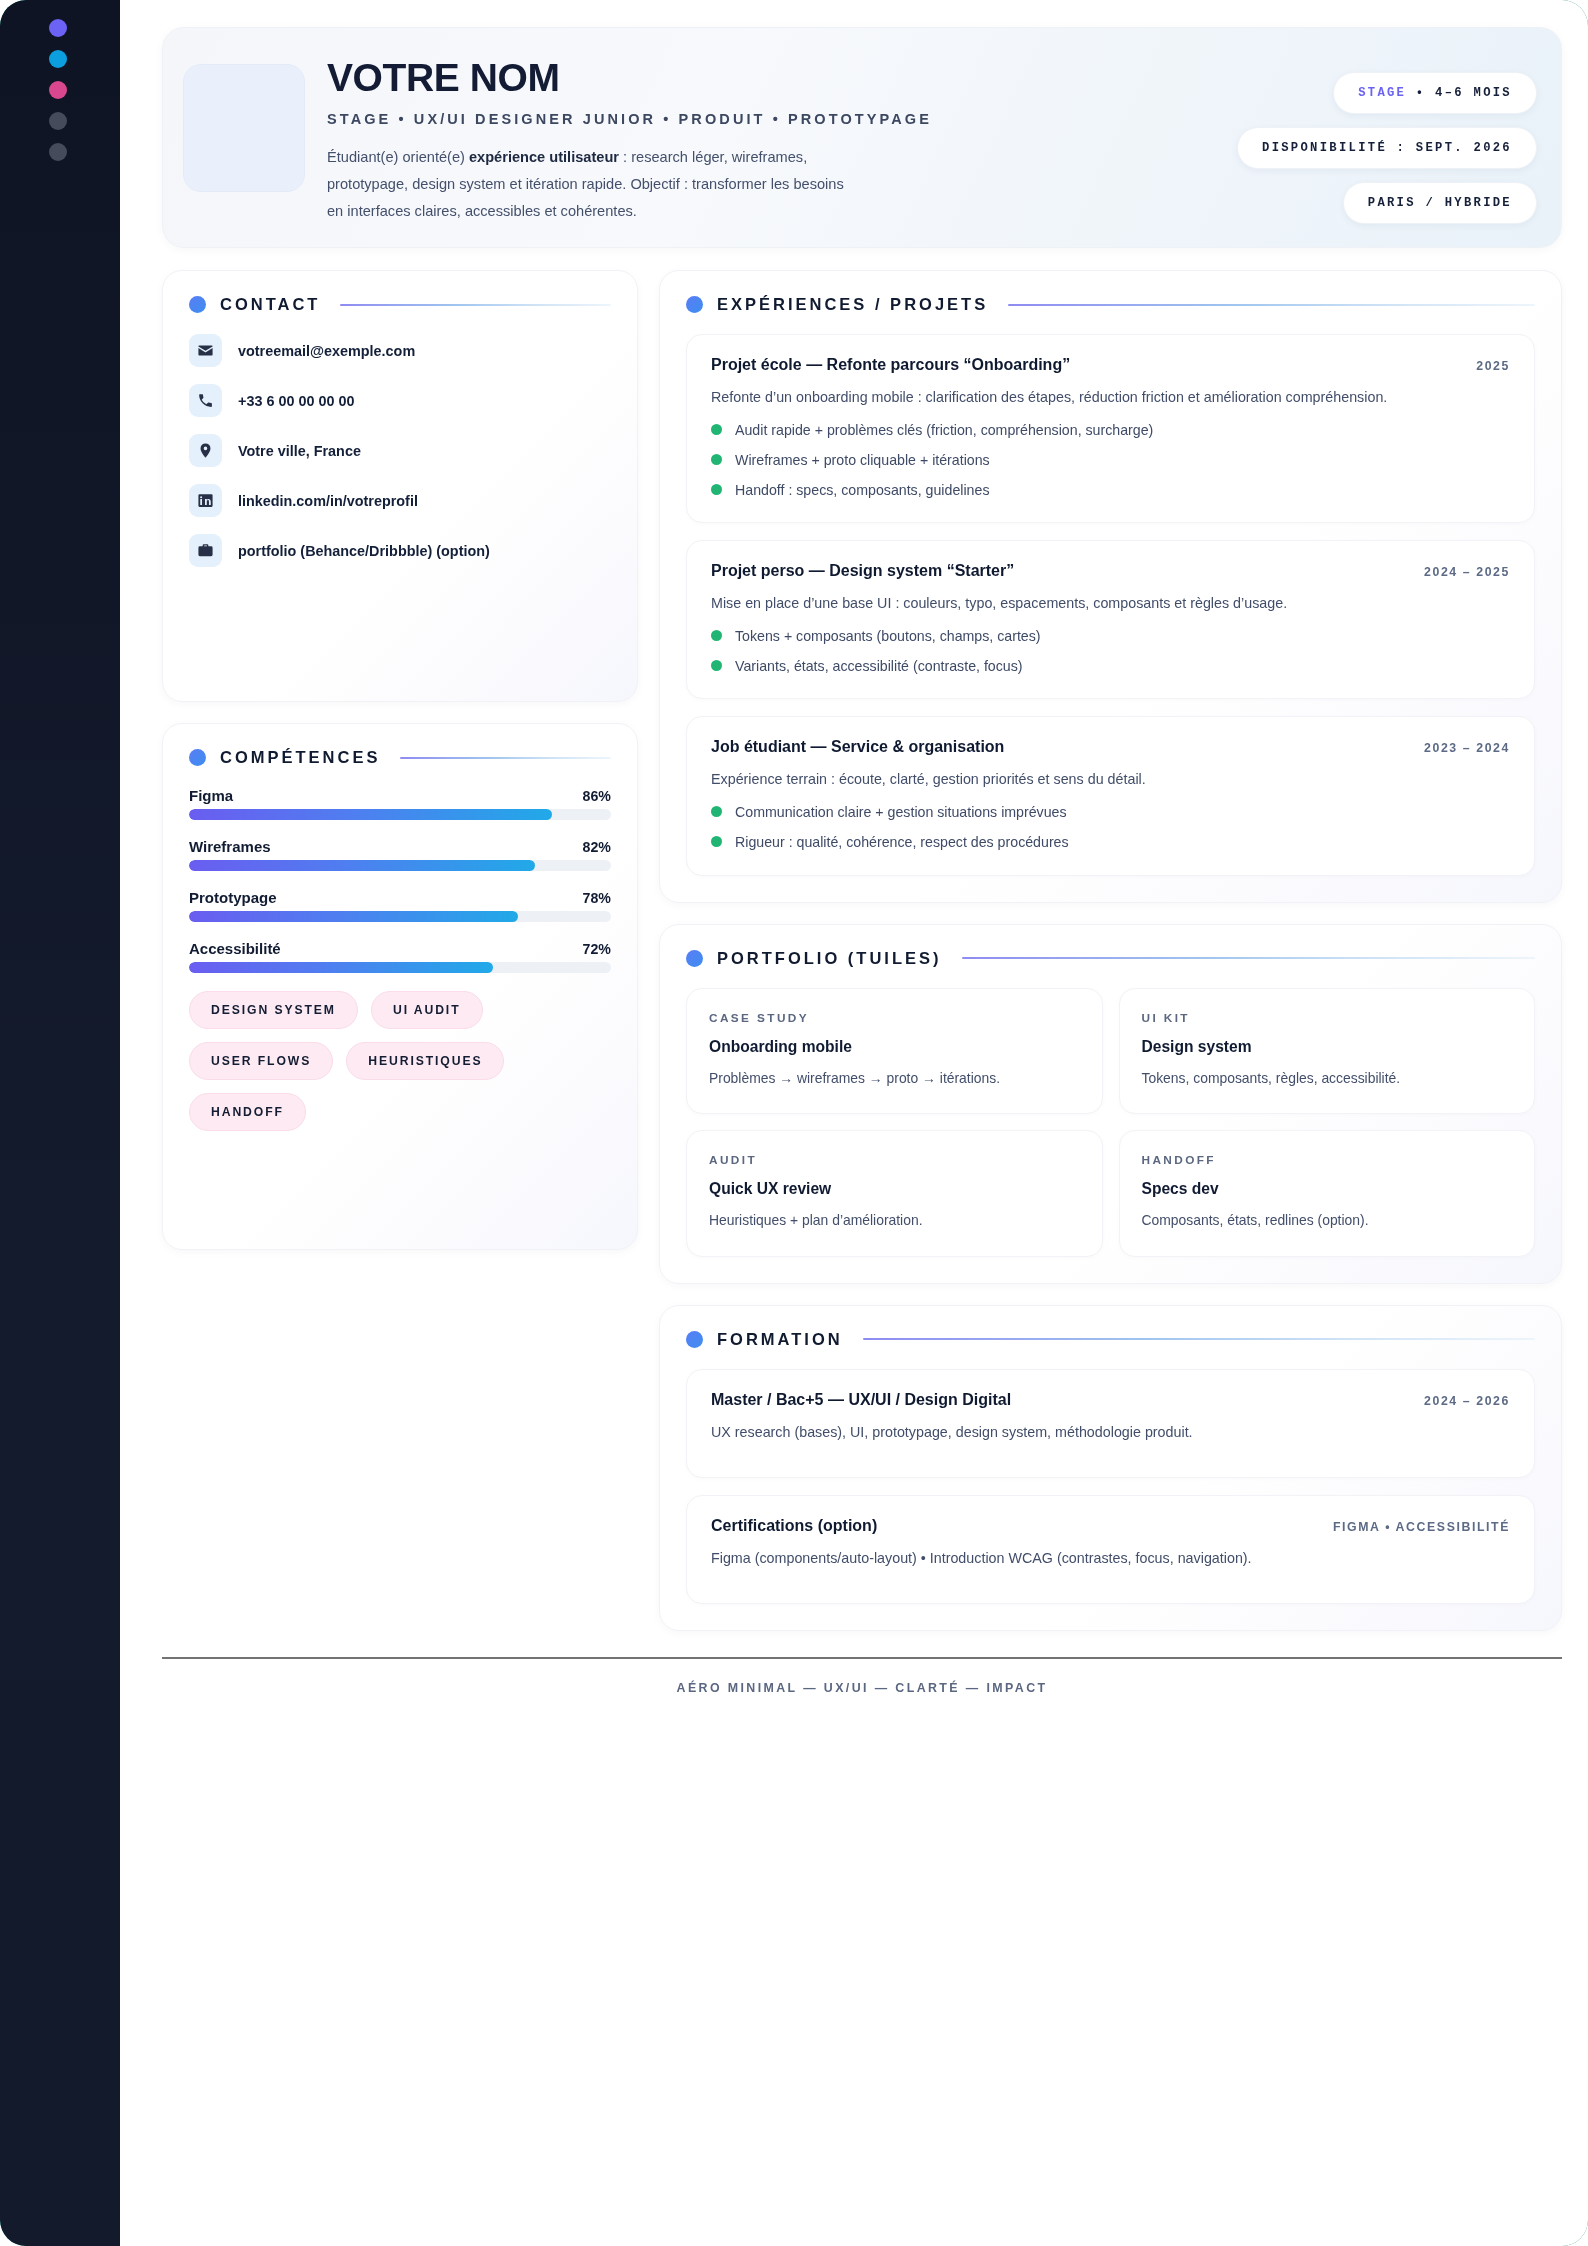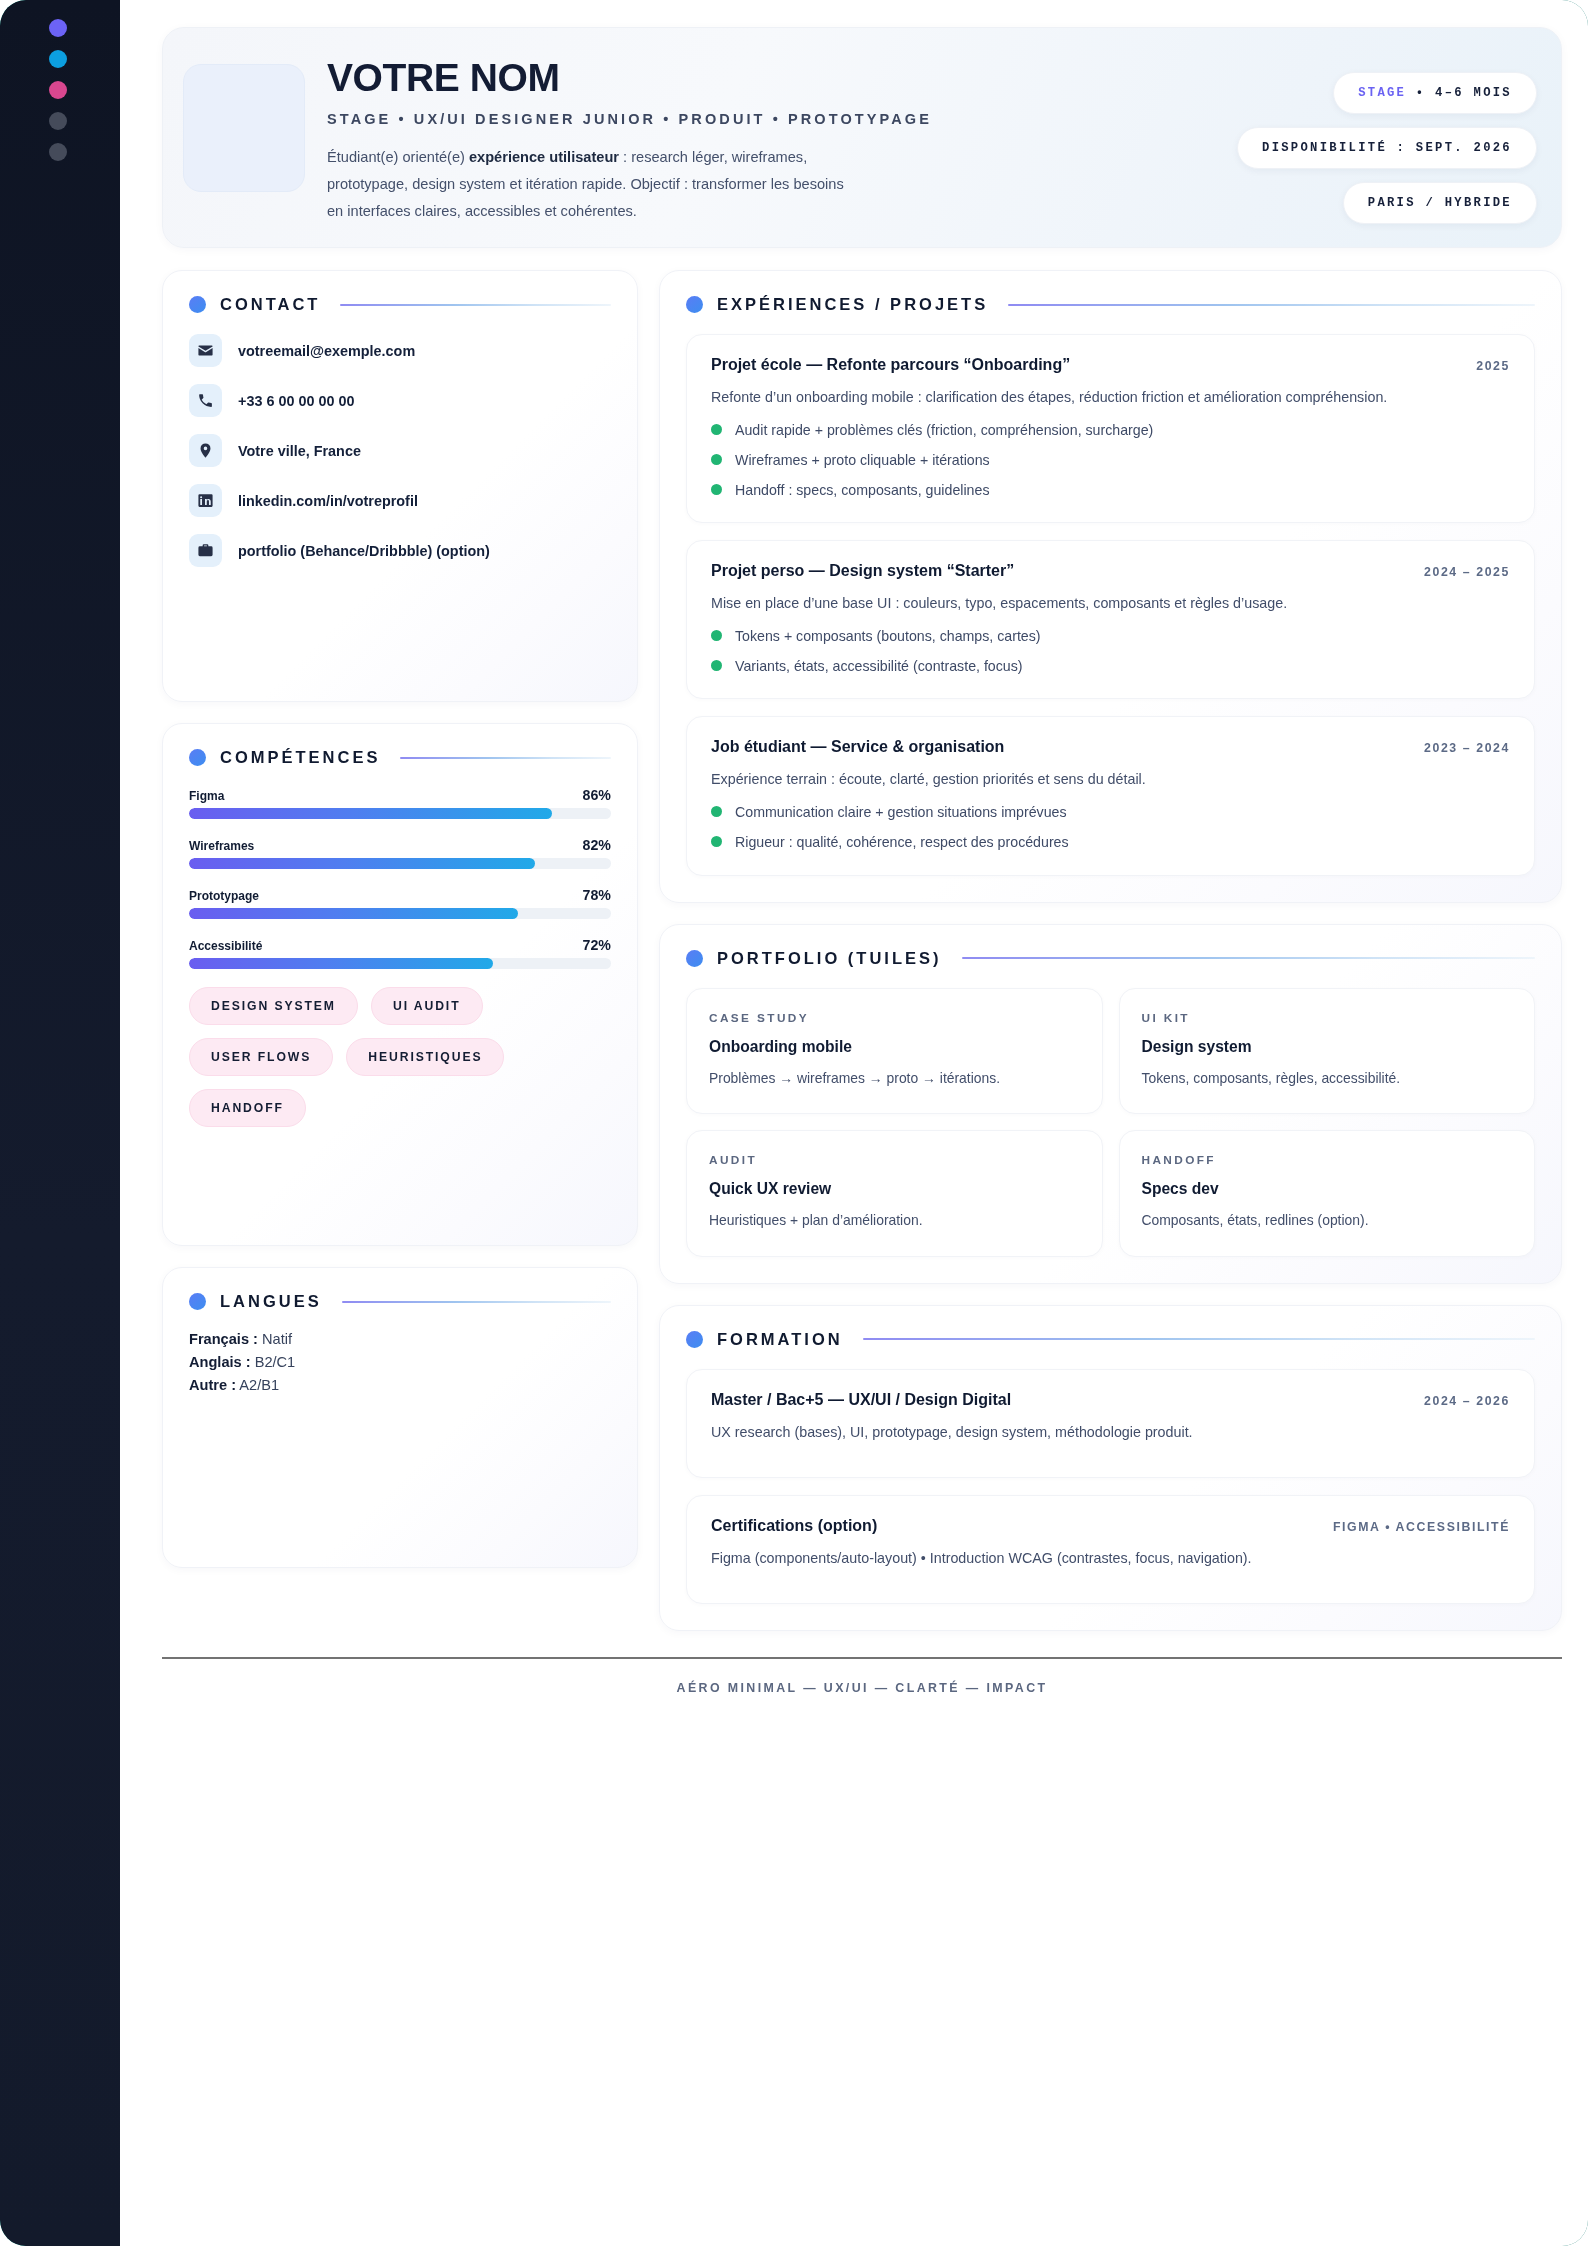--- a/index.html
+++ b/index.html
@@ -164,21 +164,21 @@
   .contact-ico svg { width: 17px; height: 17px; fill: #273047; }
   .contact-txt { font-size: 14.4px; font-weight: 700; color: #14203a; }
   .contact-pad { height: 108px; }
 
   
   .skill { margin-bottom: 18px; }
   .skill-top {
     display: flex; justify-content: space-between; align-items: baseline;
     margin-bottom: 5px;
   }
-  .skill-name { font-size: 12px; font-weight: 800; color: #111c33; }
+  .skill-name { font-size: 15px; font-weight: 800; color: #111c33; }
   .skill-val  { font-size: 14.2px; font-weight: 800; color: #111c33; }
   .skill-track {
     height: 11px; border-radius: 999px;
     background: #edf1f6;
     overflow: hidden;
   }
   .skill-fill {
     height: 100%; border-radius: 999px;
     background: linear-gradient(90deg, #6a5df0 0%, #4f7ef0 45%, #21a9e8 100%);
   }
@@ -397,33 +397,20 @@
           <div class="chips">
               <span class="chip">DESIGN SYSTEM</span>
               <span class="chip">UI AUDIT</span>
               <span class="chip">USER FLOWS</span>
               <span class="chip">HEURISTIQUES</span>
               <span class="chip">HANDOFF</span>
             </div>
           <div class="skills-pad"></div>
         </div>
 
-        <div class="card">
-          <div class="sec-head">
-            <span class="sec-dot"></span>
-            <span class="sec-title">LANGUES</span>
-            <span class="sec-rule"></span>
-          </div>
-          <div class="lang-list">
-              <div class="lang-row"><b>Français :</b><span> Natif</span></div>
-              <div class="lang-row"><b>Anglais :</b><span> B2/C1</span></div>
-              <div class="lang-row"><b>Autre :</b><span> A2/B1</span></div>
-            </div>
-          <div class="lang-pad"></div>
-        </div>
 
       </div>
 
       <div class="col-right">
 
         <div class="card">
           <div class="sec-head">
             <span class="sec-dot"></span>
             <span class="sec-title">EXPÉRIENCES / PROJETS</span>
             <span class="sec-rule"></span>

